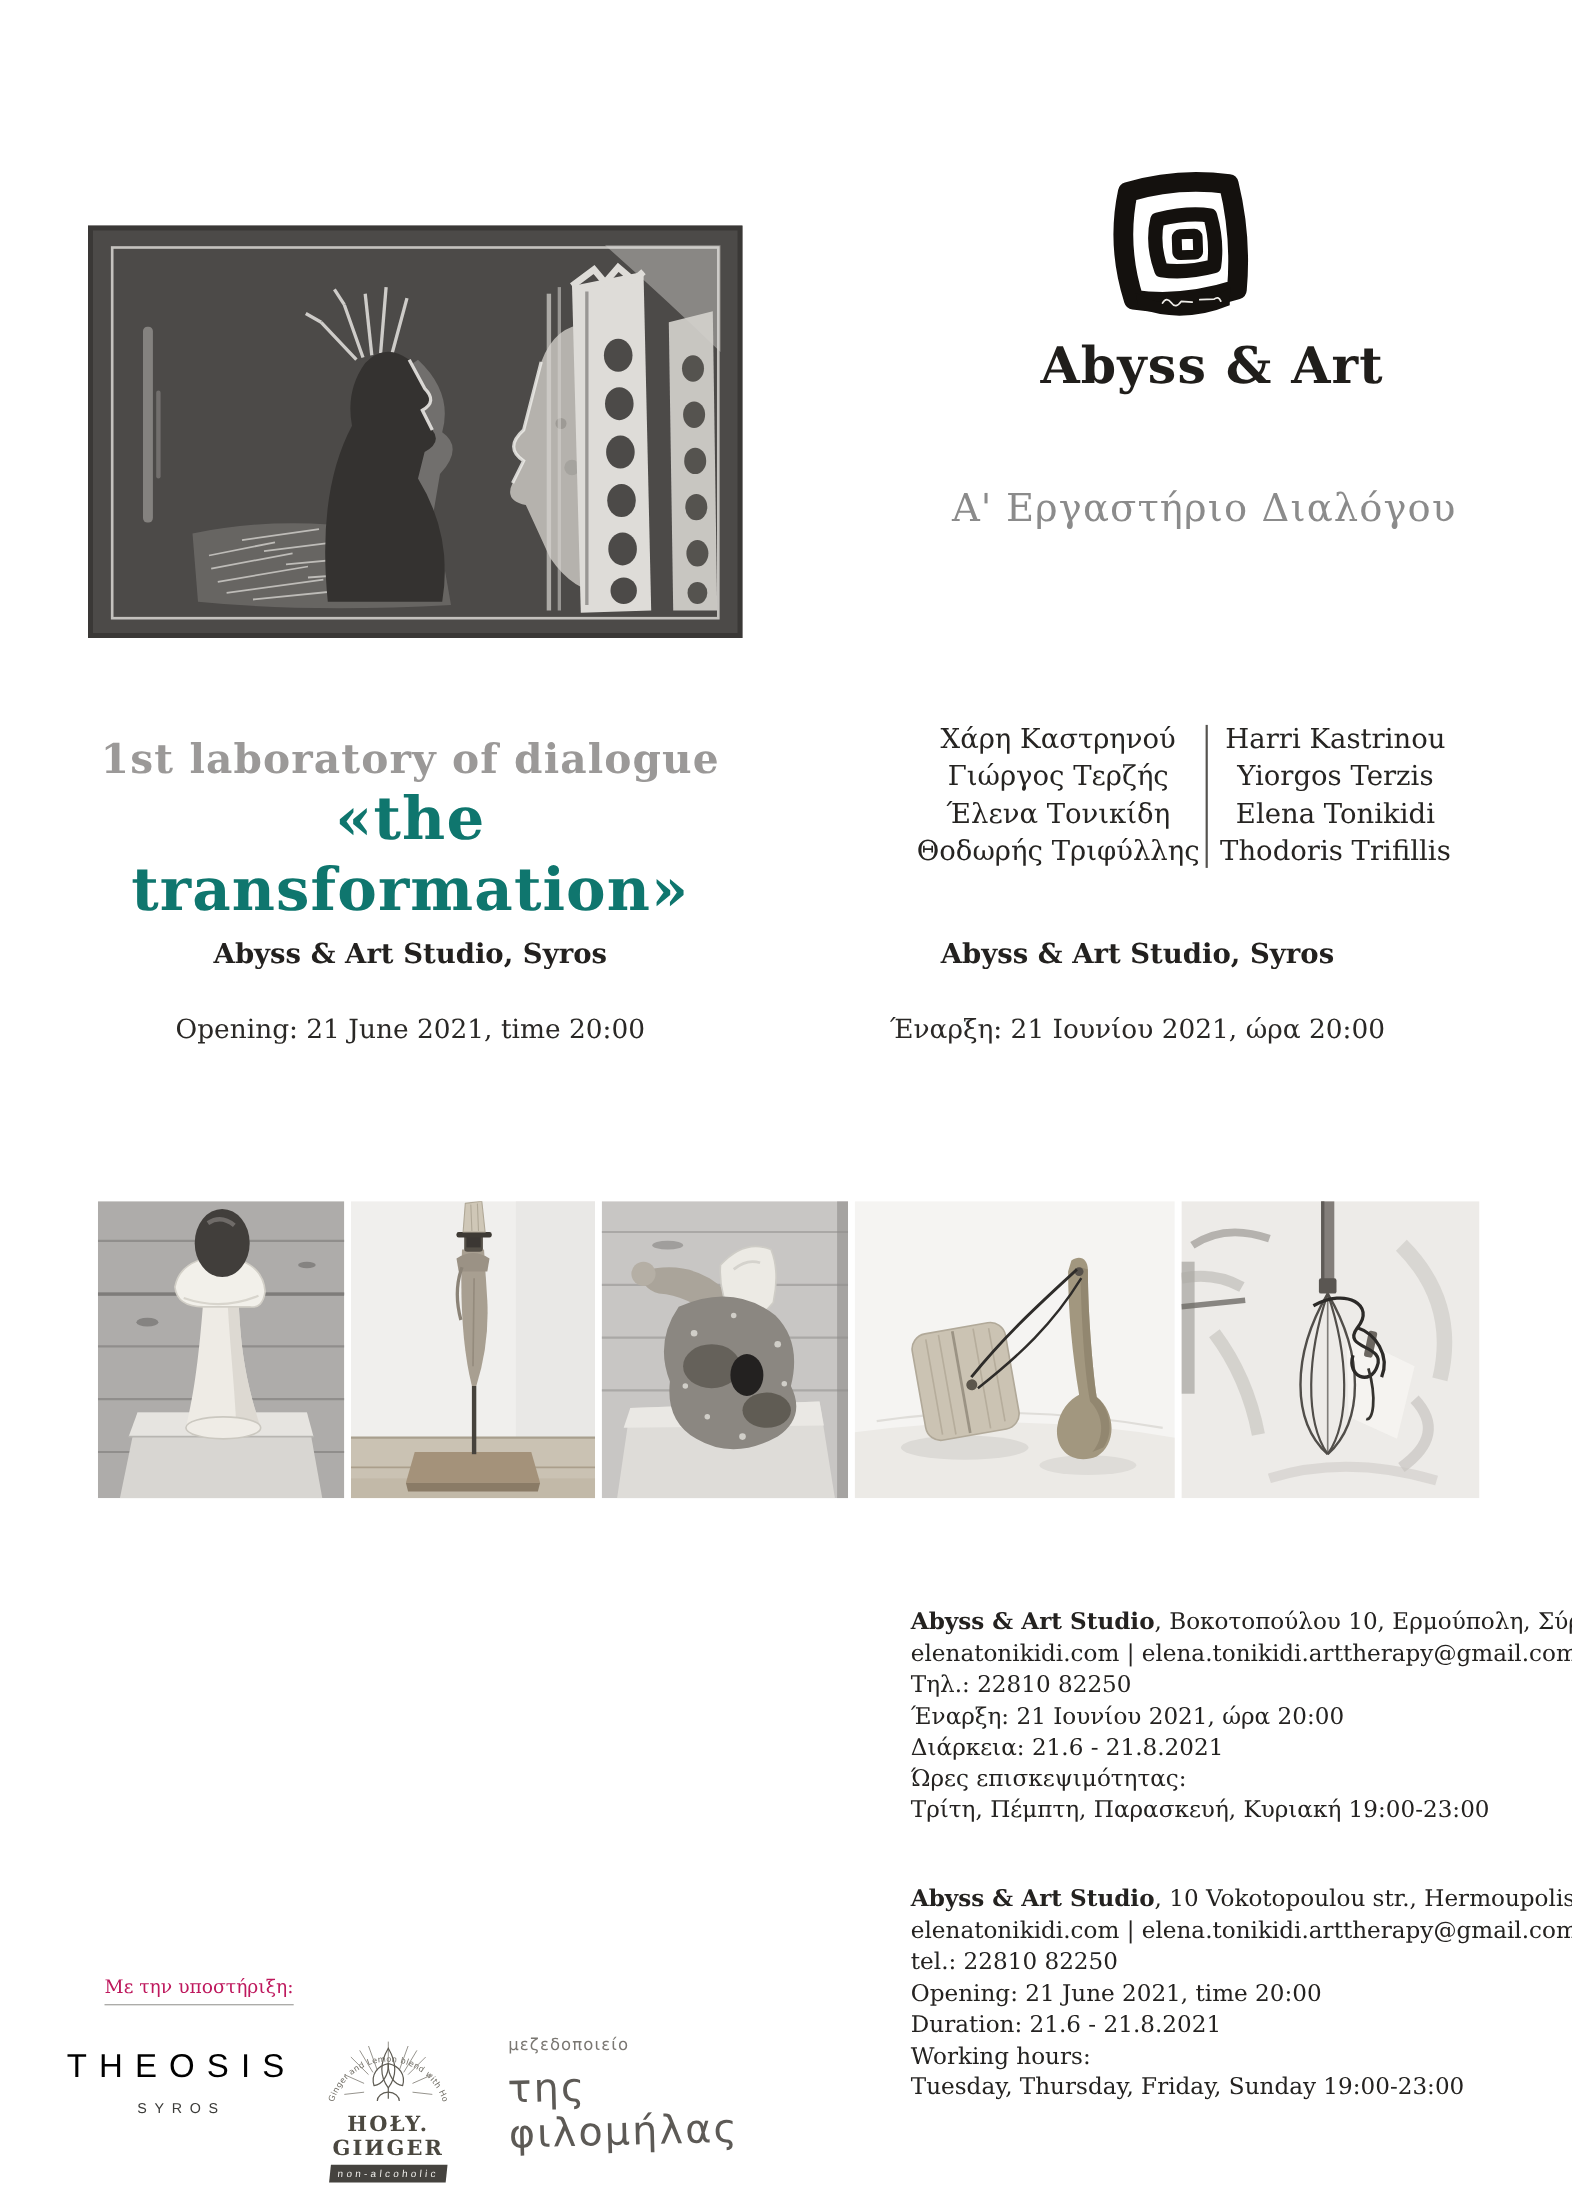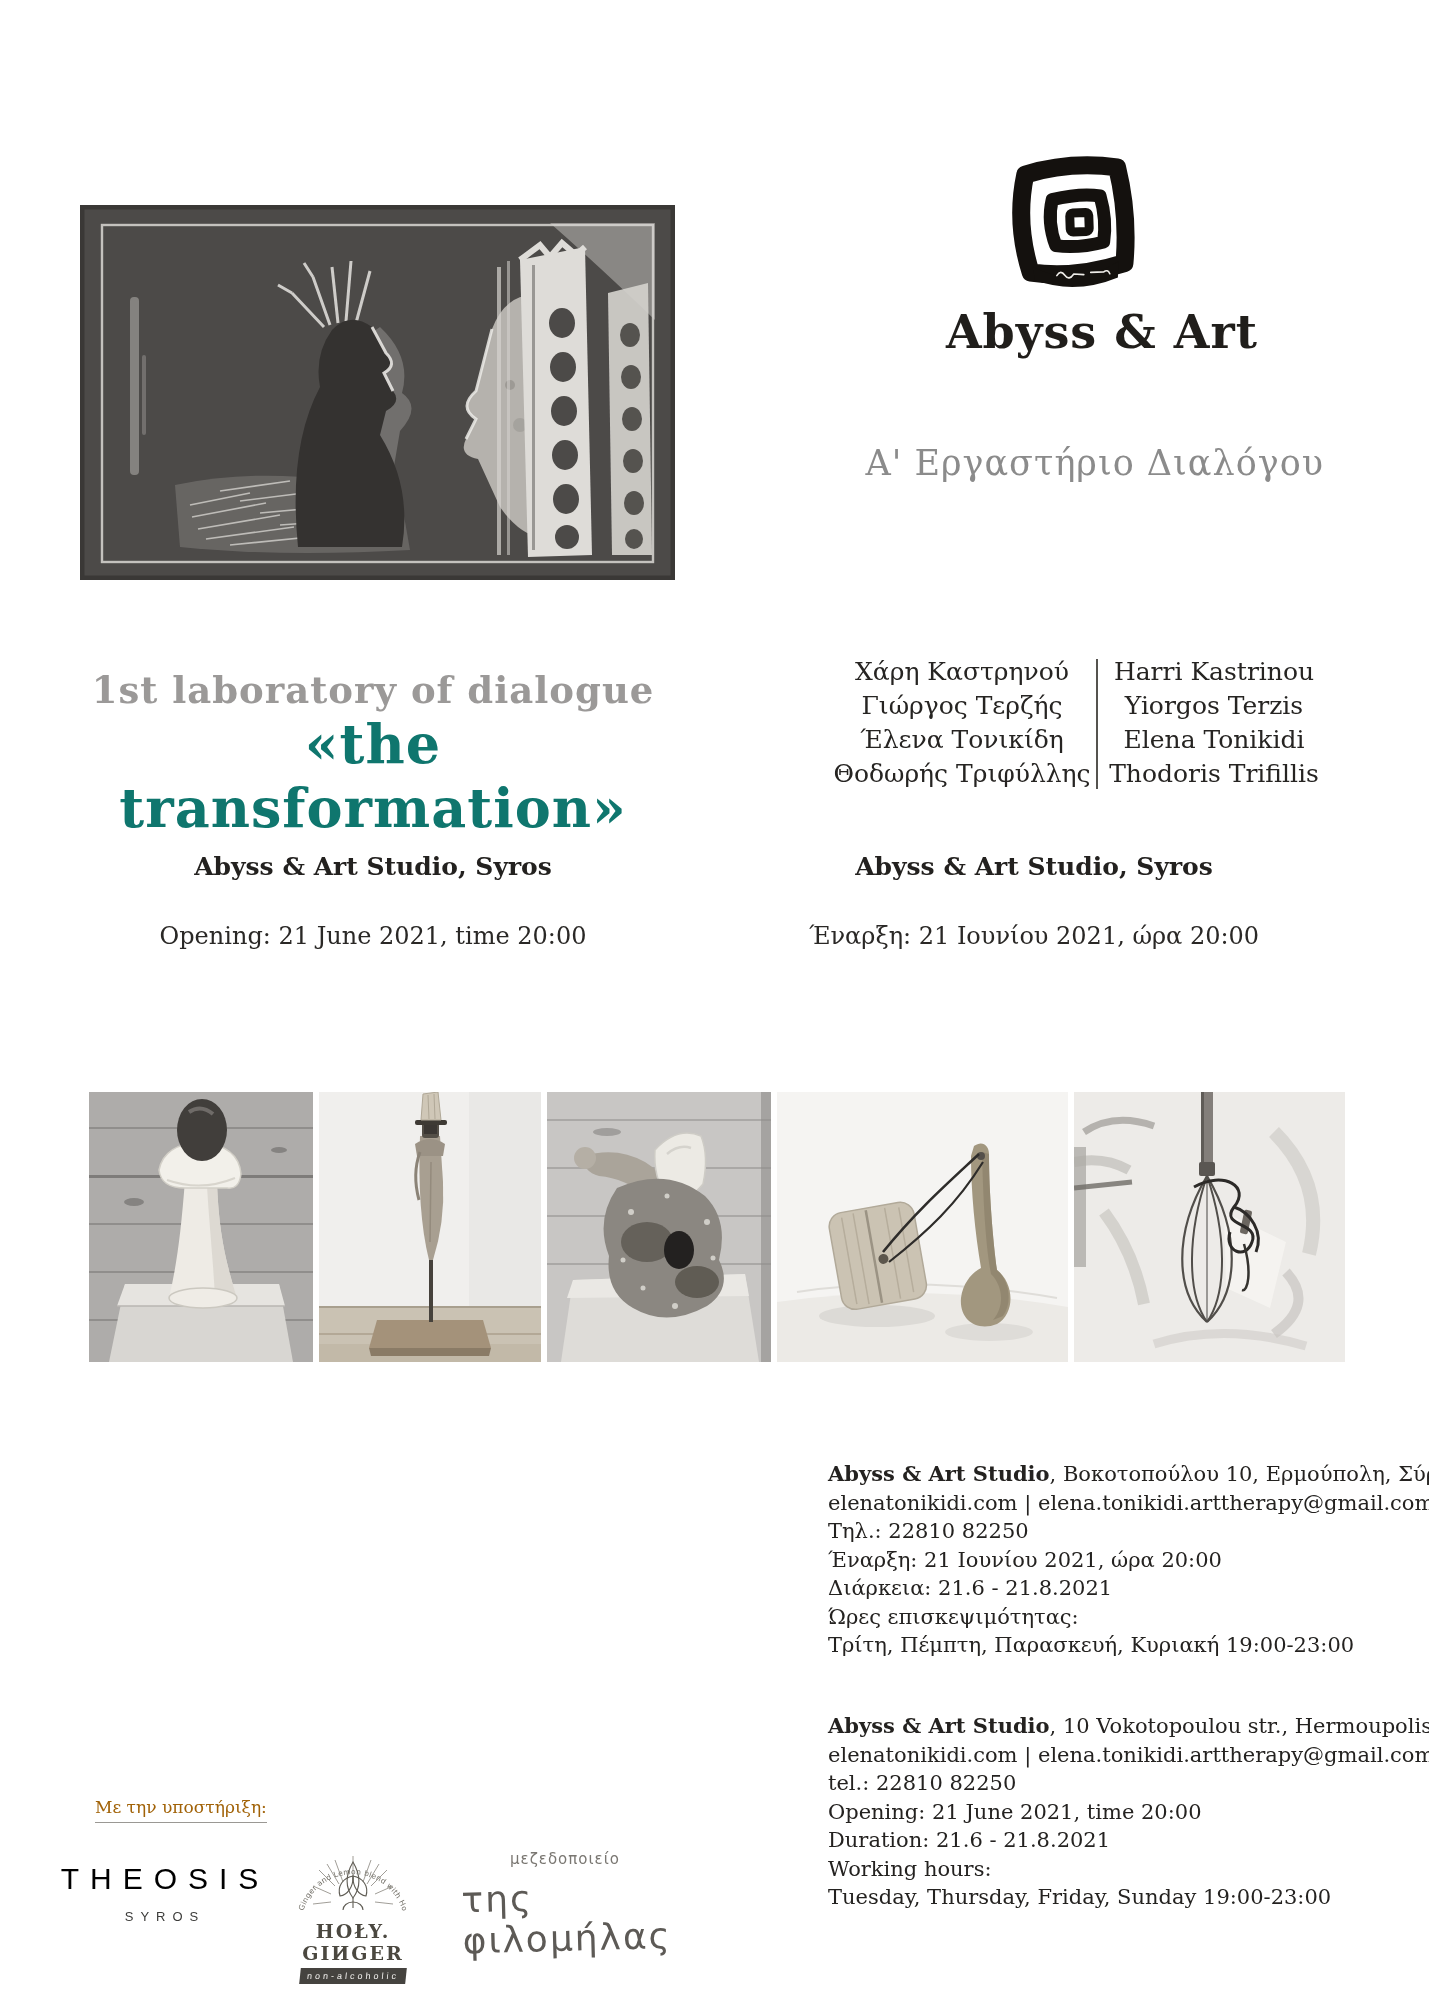--- a/index.html
+++ b/index.html
@@ -21,30 +21,30 @@
   .artist-col { font-size:25px; line-height:34px; color:#262422; }
   .divider { width:2px; background:#55534f; }
 
   .venue   { font-size:25px; font-weight:bold; color:#23211f; }
   .opening { font-size:24px; color:#2a2826; }
 
   .contact { font-size:21px; line-height:28.5px; color:#242220; }
   .contact .b { font-weight:bold; }
   .contact div { white-space:nowrap; }
 
-  .support-label { font-size:17px; color:#a16207; border-bottom:1px solid #9a9894; padding-bottom:5px; display:inline-block; }
+  .support-label { font-size:17px; color:#be185d; border-bottom:1px solid #9a9894; padding-bottom:5px; display:inline-block; }
 
   .theosis     { font-family:"Liberation Sans","DejaVu Sans",sans-serif; font-size:30px; letter-spacing:11px; color:#000000; }
   .theosis-sub { font-family:"Liberation Sans","DejaVu Sans",sans-serif; font-size:13px; letter-spacing:7px; color:#3c3c3a; margin-top:13px; }
 
   .hg-name  { font-size:19px; font-weight:bold; letter-spacing:2px; color:#4b4840; line-height:22px; }
   .hg-badge { display:inline-block; background:#45433f; color:#f2f1ee; font-family:"Liberation Sans",sans-serif;
               font-size:9px; letter-spacing:3px; padding:3px 7px; margin-top:4px; transform:skewX(-6deg); }
 
-  .fil-top  { font-family:"DejaVu Sans",sans-serif; font-size:15px; color:#7a7772; letter-spacing:1px;margin-left:48px; }
+  .fil-top  { font-family:"DejaVu Sans",sans-serif; font-size:15px; color:#7a7772; letter-spacing:1px; }
   .fil-name { font-family:"DejaVu Sans",sans-serif; font-size:36px; color:#5d5a56; letter-spacing:2px;
               transform:rotate(-1.5deg); display:inline-block; margin-top:8px; }
 
   .photo { position:absolute; top:0; height:270px; }
   .photo svg { display:block; }
 </style>
 </head>
 <body>
 
 <div class="poster">

